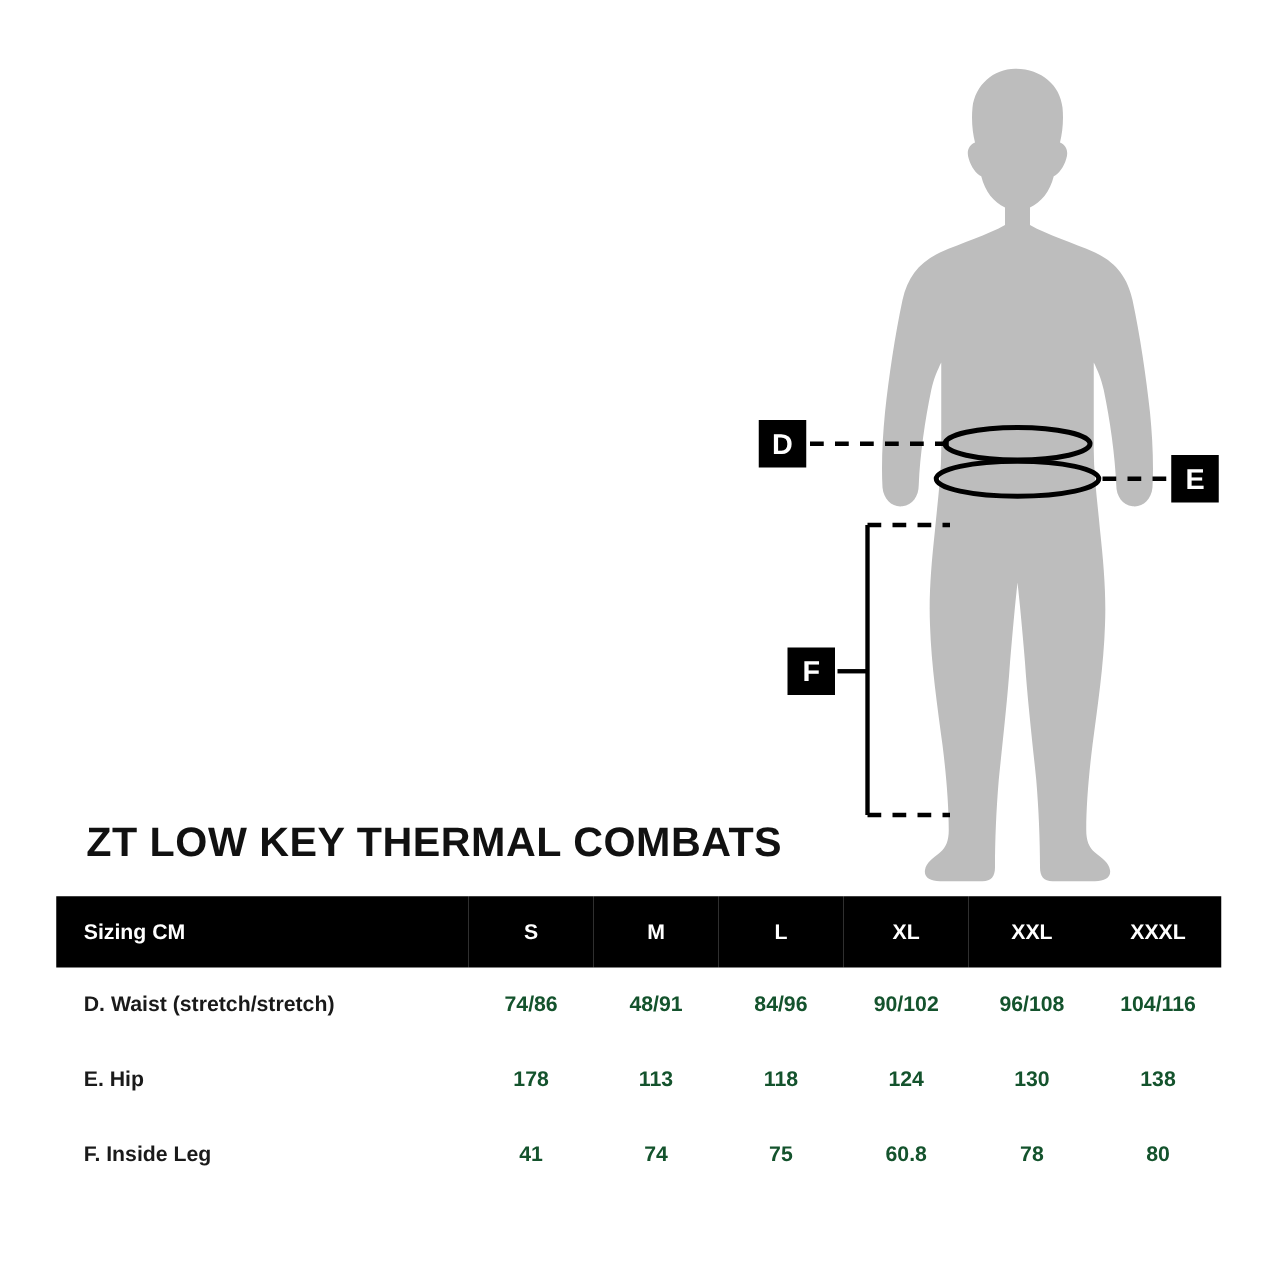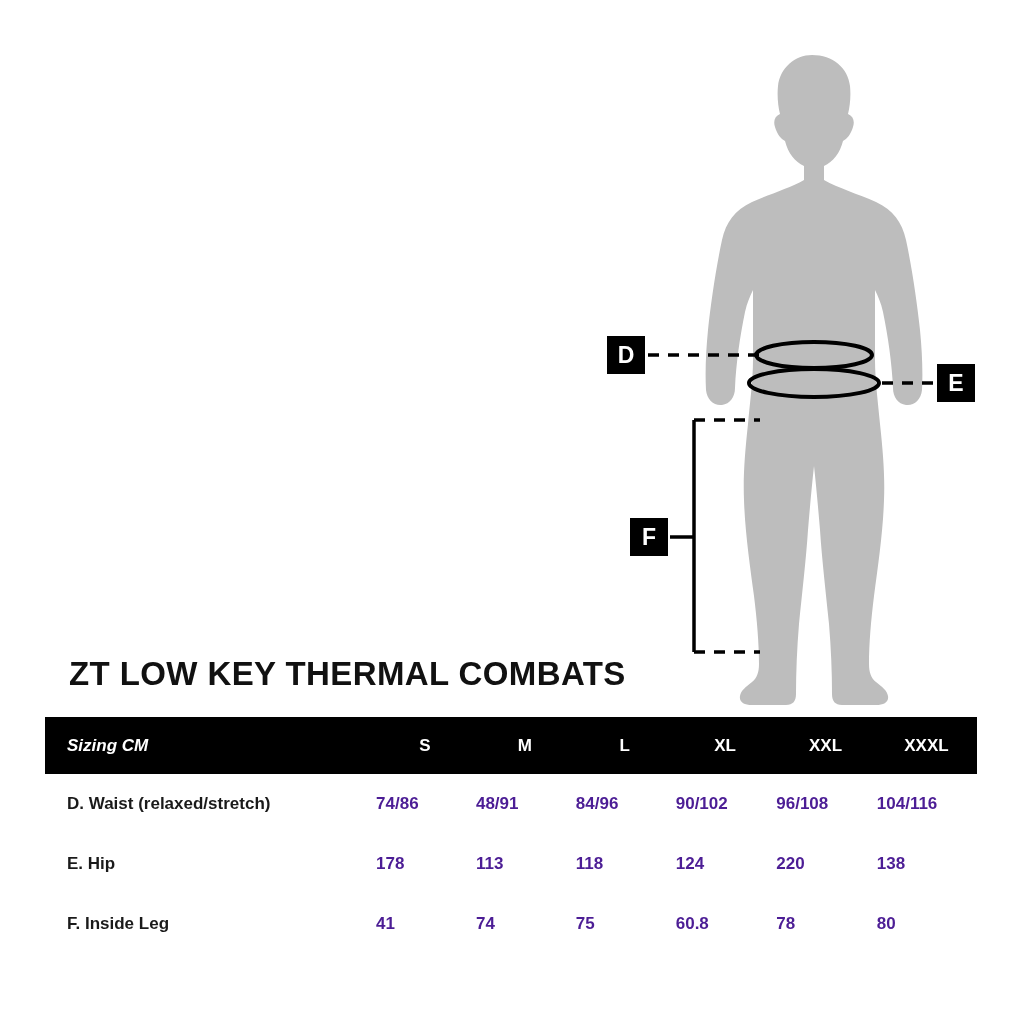--- a/index.html
+++ b/index.html
@@ -78,32 +78,32 @@
     font-weight: bold;
     height: 55px;
     vertical-align: middle;
   }
   .size-table thead th.row-label-head {
     text-align: left;
     padding-left: 22px;
   }
   .size-table tbody td {
     font-size: 17px;
-    color: #4c1d95;
+    color: #14532d;
     height: 58px;
     vertical-align: middle;
-    text-align: left;
+    text-align: center;
     font-weight: bold;
   }
   .size-table tbody td.row-label {
     text-align: left;
     padding-left: 22px;
     color: #1a1a1a;
   }
-  .col-label { width: 320px; font-style: italic; }
+  .col-label { width: 320px; }
   .col-size { width: 102px; }
 </style>
 </head>
 <body>
 
 <div class="page">
 
   <div class="figure-area">
 
     <svg class="figure-svg" width="1024" height="710" viewBox="0 0 1024 710">
@@ -196,35 +196,35 @@
         <th class="col-size">S</th>
         <th class="col-size">M</th>
         <th class="col-size">L</th>
         <th class="col-size">XL</th>
         <th class="col-size">XXL</th>
         <th class="col-size">XXXL</th>
       </tr>
     </thead>
     <tbody>
       <tr>
-        <td class="row-label">D. Waist (relaxed/stretch)</td>
+        <td class="row-label">D. Waist (stretch/stretch)</td>
         <td>74/86</td>
         <td>48/91</td>
         <td>84/96</td>
         <td>90/102</td>
         <td>96/108</td>
         <td>104/116</td>
       </tr>
       <tr>
         <td class="row-label">E. Hip</td>
         <td>178</td>
         <td>113</td>
         <td>118</td>
         <td>124</td>
-        <td>220</td>
+        <td>130</td>
         <td>138</td>
       </tr>
       <tr>
         <td class="row-label">F. Inside Leg</td>
         <td>41</td>
         <td>74</td>
         <td>75</td>
         <td>60.8</td>
         <td>78</td>
         <td>80</td>

